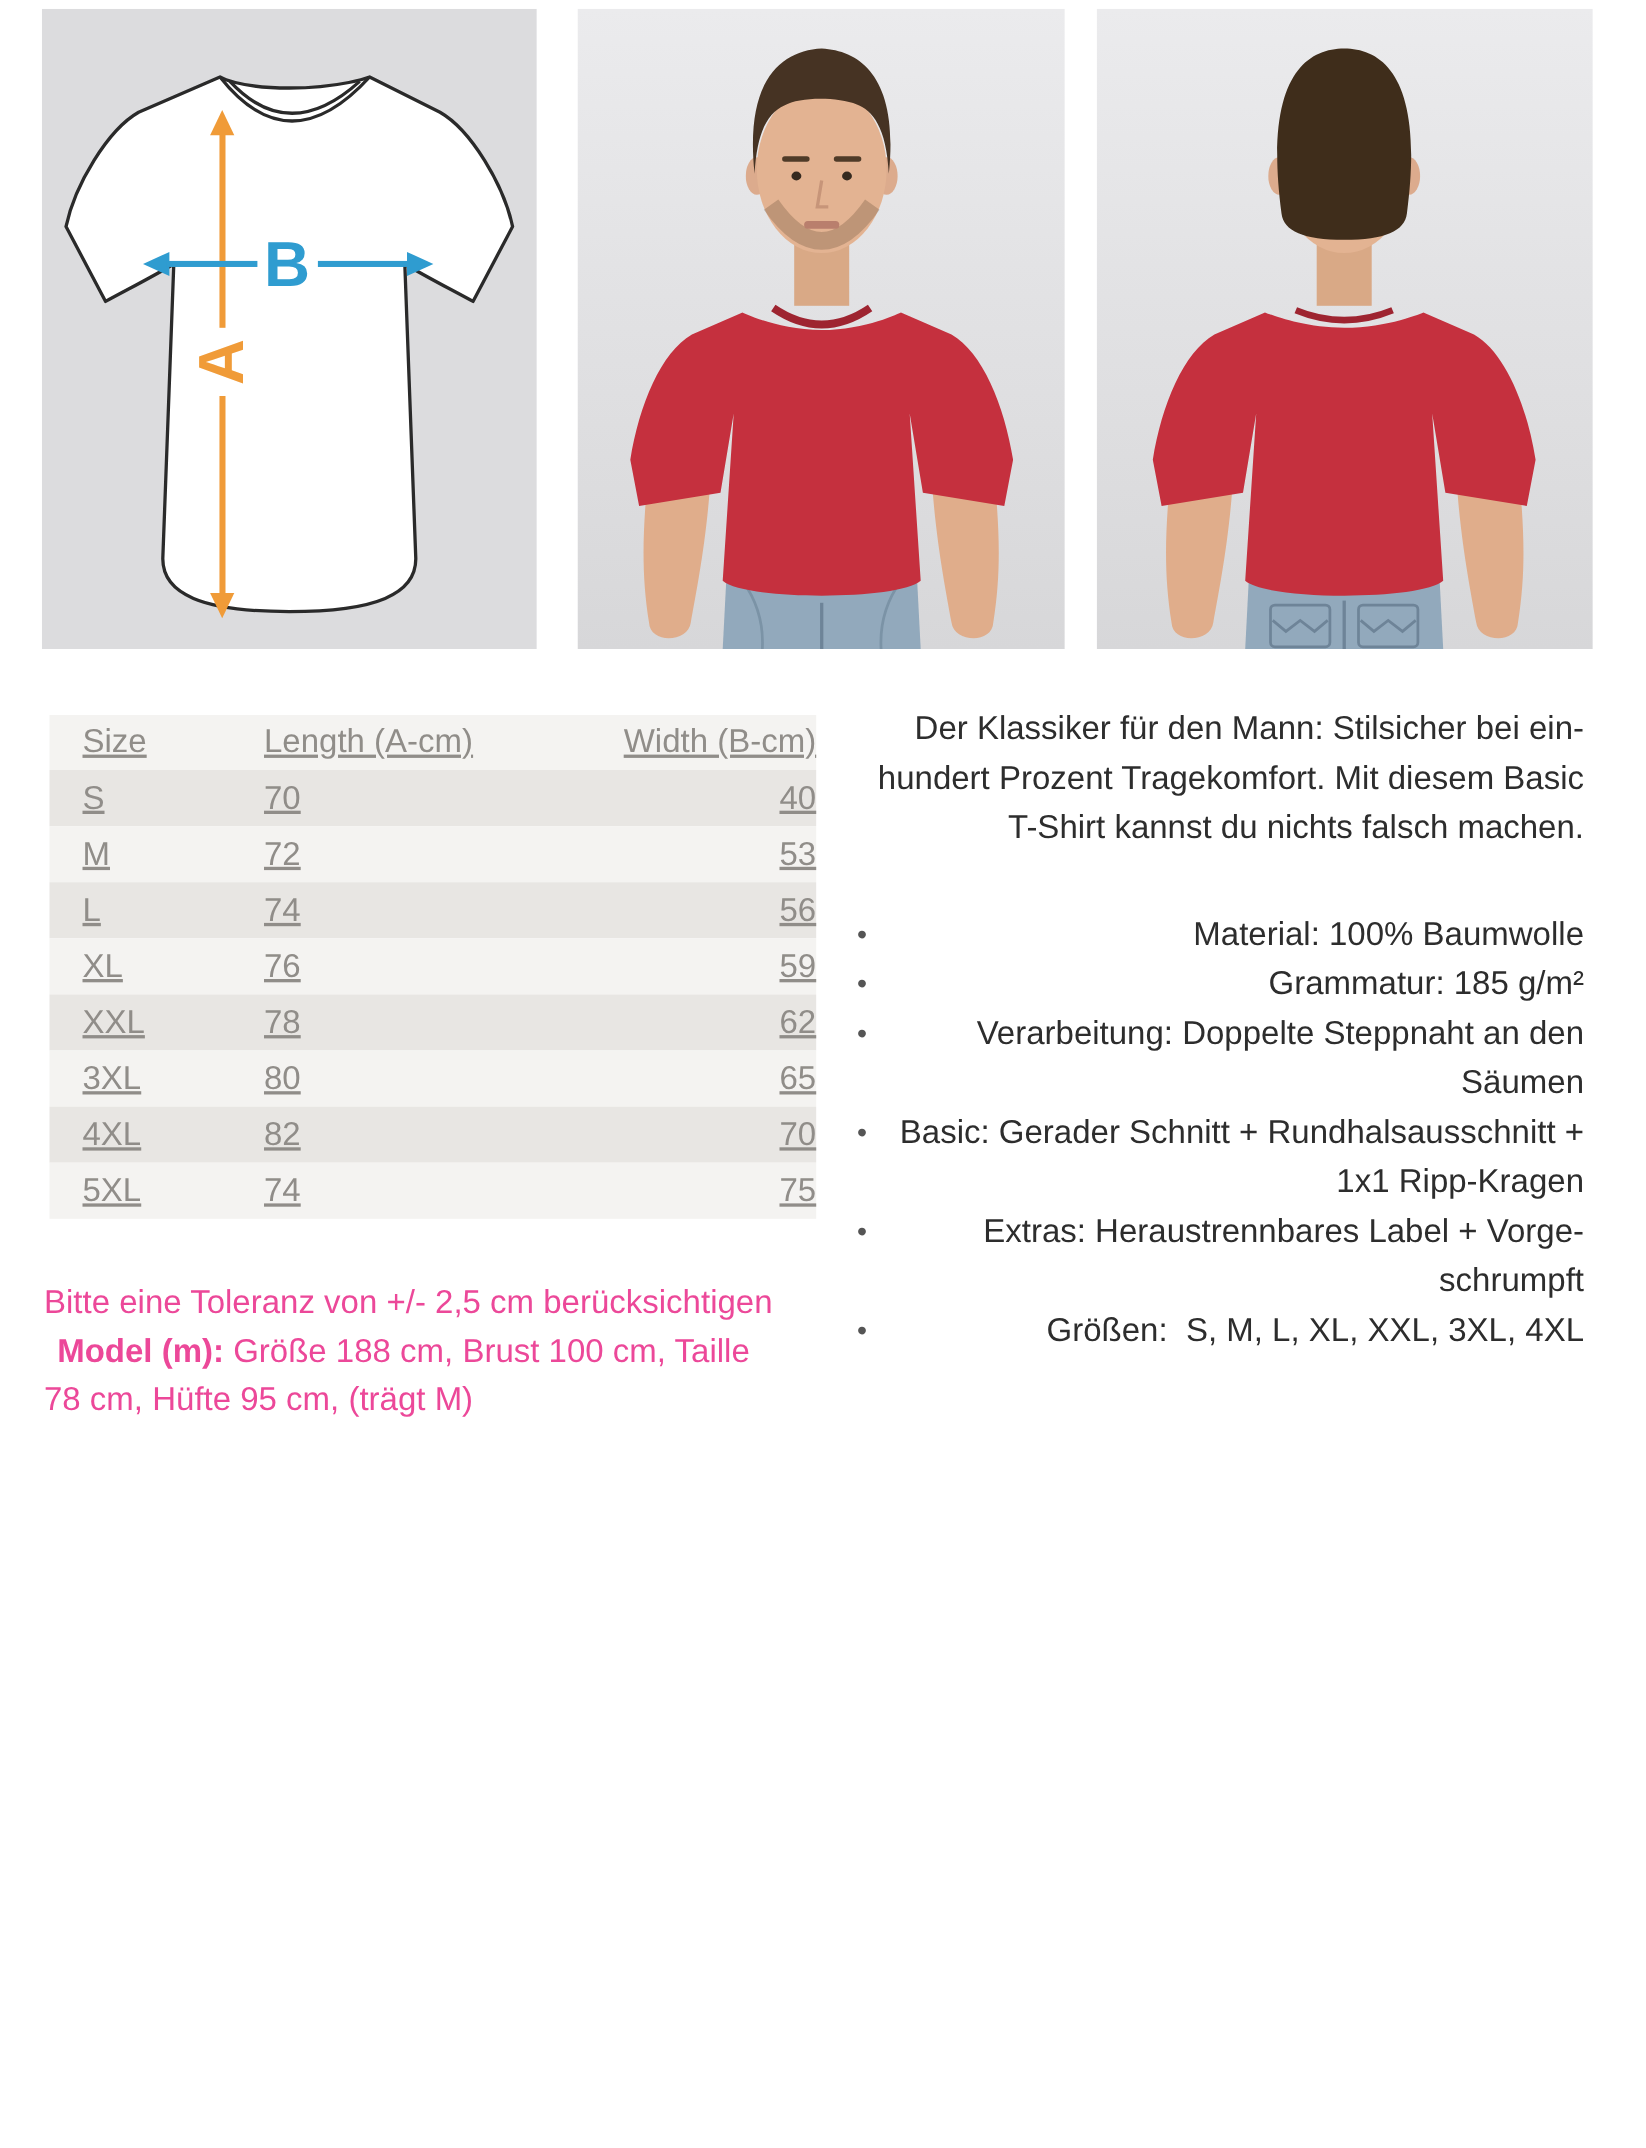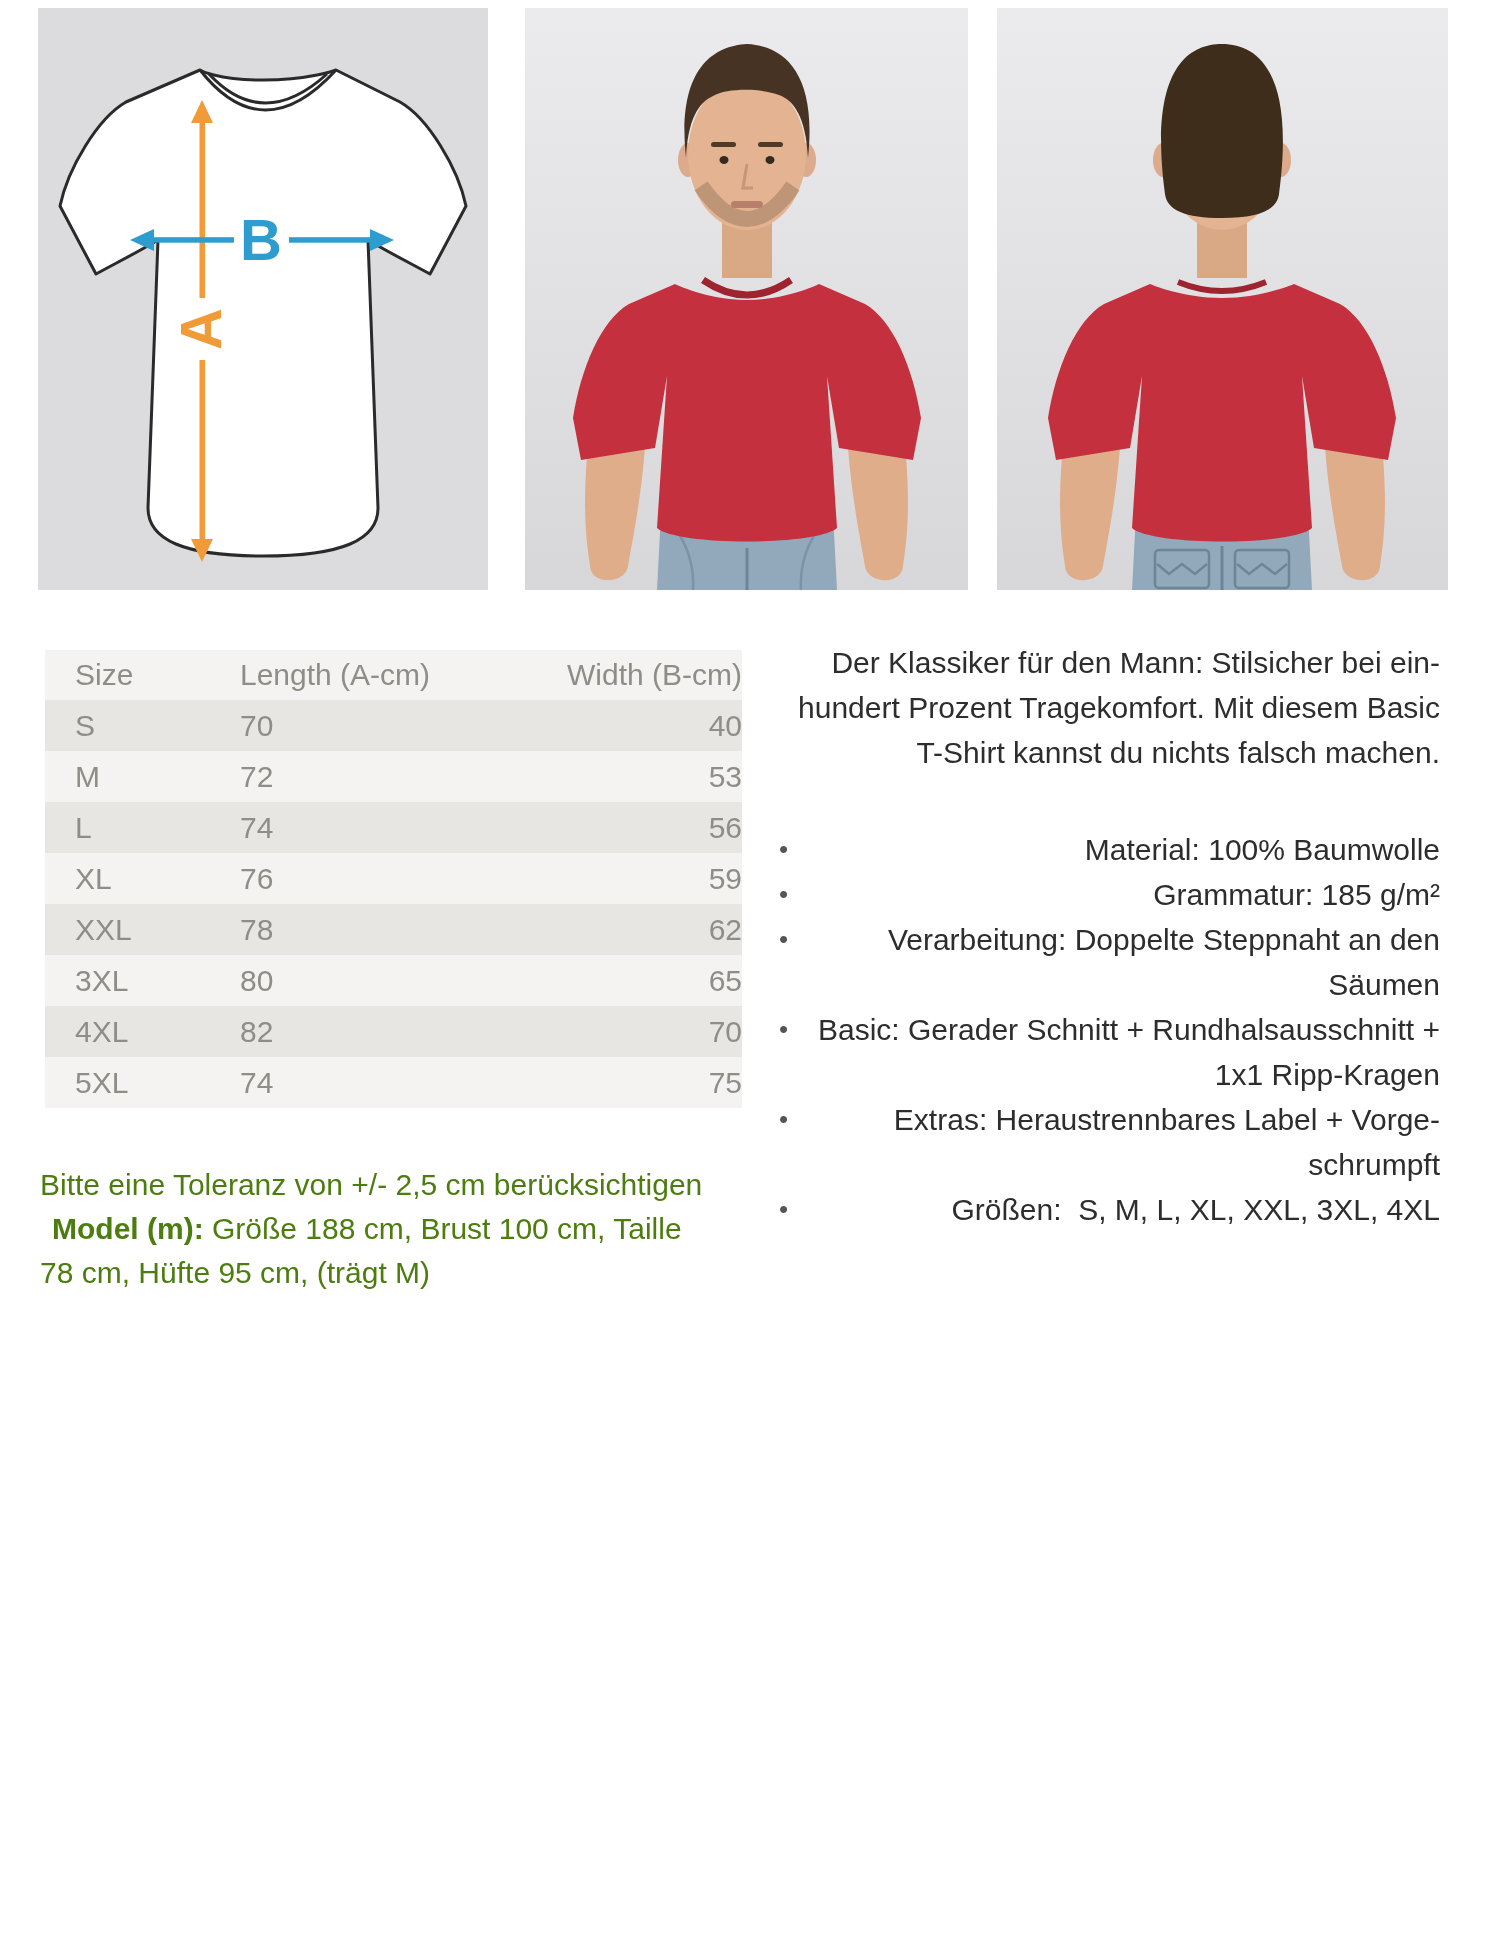--- a/index.html
+++ b/index.html
@@ -7,30 +7,30 @@
     position:relative;width:1496px;height:1953px;background:#ffffff;overflow:hidden;
     font-family:"Liberation Sans","DejaVu Sans",sans-serif;color:#2d2d2d;
   }
   .panel{position:absolute;top:8px;height:582px;}
   .panel svg{display:block;width:100%;height:100%;}
   #panel-diagram{left:38px;width:450px;}
   #panel-front{left:525px;width:443px;}
   #panel-back{left:997px;width:451px;}
 
   
-  .size-table{position:absolute;left:45px;top:650px;width:697px;font-size:30px;color:#908d89;}
+  .size-table{position:absolute;left:45px;top:650px;width:697px;font-size:30px;color:#908d89;text-decoration:underline;}
   .t-row{display:flex;align-items:center;height:51px;}
   .t-row.head{height:50px;background:#f4f3f1;}
   .t-row.dark{background:#e8e6e3;}
   .t-row.light{background:#f4f3f1;}
   .c1{box-sizing:border-box;width:195px;padding-left:30px;}
   .c2{width:220px;}
   .c3{flex:1;text-align:right;}
 
-  .note-block{position:absolute;left:40px;top:1163px;width:680px;font-size:30px;line-height:44px;color:#4d7c0f;}
+  .note-block{position:absolute;left:40px;top:1163px;width:680px;font-size:30px;line-height:44px;color:#ec4899;}
   .note-block strong{font-weight:bold;margin-left:12px;}
 
   .description{position:absolute;left:775px;top:640px;width:665px;font-size:30px;line-height:45px;color:#2d2d2d;text-align:right;}
   .description p{margin:0;}
   .description ul{list-style:none;margin:52px 0 0 0;padding:0;}
   .description li{position:relative;padding-left:34px;margin:0;}
   .description li::before{content:"•";position:absolute;left:4px;top:0;color:#555;font-size:26px;}
 </style>
 </head>
 <body>

